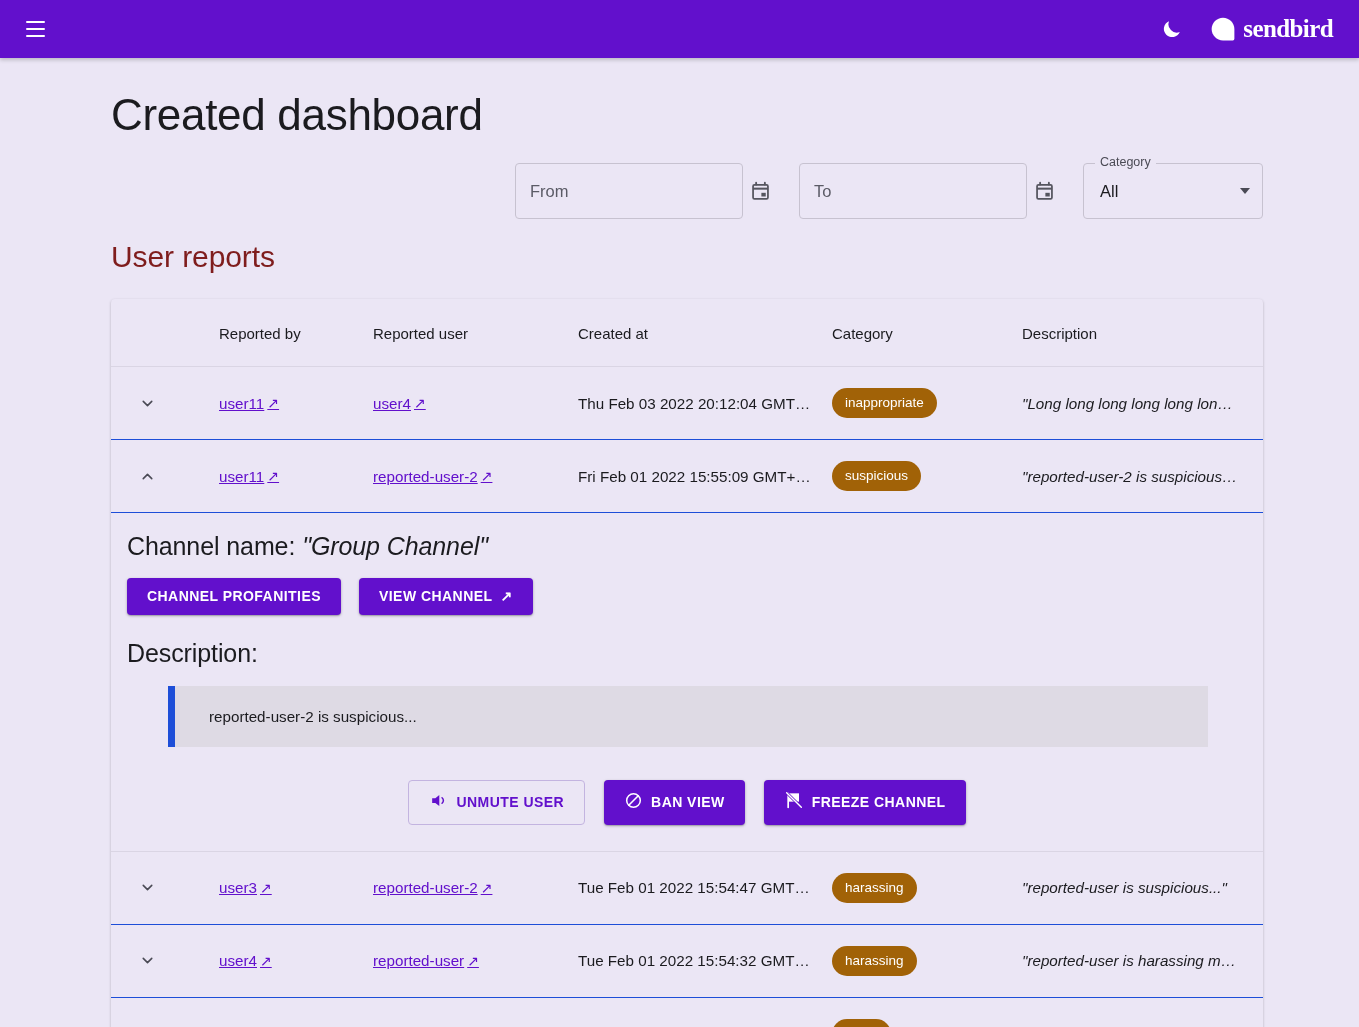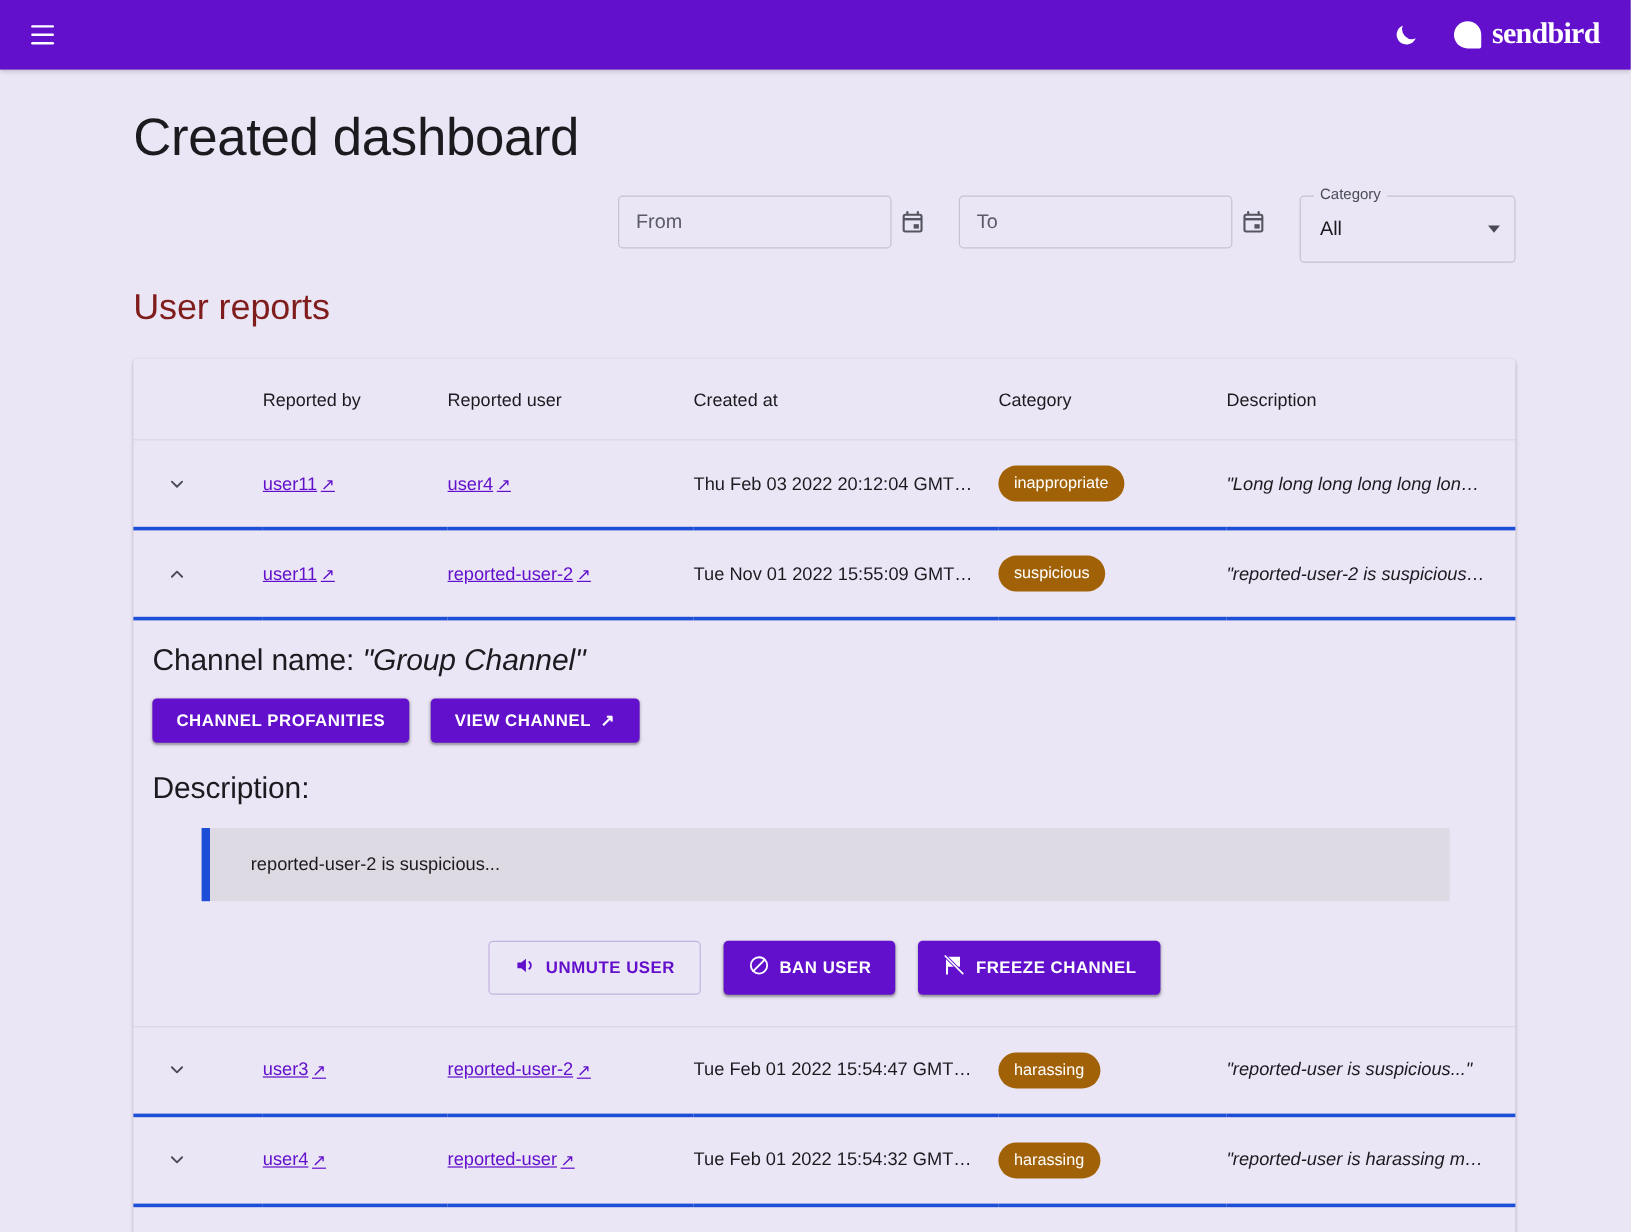--- a/index.html
+++ b/index.html
@@ -45,21 +45,21 @@
     font-size: 44px; font-weight: 400; letter-spacing: -0.3px;
     color: #1b1b1f; line-height: 1.05;
   }
 
   
   .filters {
     display: flex; justify-content: flex-end; align-items: flex-start;
     gap: 56px; margin-top: 25px; padding-right: 0;
   }
   .tf {
-    position: relative; width: 228px; height: 44px;
+    position: relative; width: 228px; height: 56px;
     border: 1px solid #C7C2D0; border-radius: 4px;
     display:flex; align-items:center; padding: 0 12px 0 14px; cursor: text;
     background: transparent;
   }
   .tf-input {
     flex: 1; border: none; outline: none; background: transparent;
     font-size: 16.5px; color: #1b1b1f; font-family: "Liberation Sans", sans-serif;
   }
   .tf-input::placeholder { color: #5b5b66; opacity: 1; }
   .cal-btn { width: 26px; height: 26px; display:flex; align-items:center; justify-content:center; cursor:pointer; }
@@ -98,21 +98,21 @@
   col.c-at   { width: 254px; }
   col.c-cat  { width: 190px; }
   col.c-desc { width: auto; }
 
   thead th {
     text-align: left; font-size: 15px; font-weight: 500; color: #1b1b1f;
     padding: 26px 0 24px 0; border-bottom: 1px solid #DAD5E4;
   }
   tbody td {
     padding: 21px 0; font-size: 15.2px; color: #1b1b1f;
-    border-bottom: 3px solid #1d4ed8; vertical-align: middle;
+    border-bottom: 1px solid #1d4ed8; vertical-align: middle;
   }
   tr.last-row td { border-bottom: 1px solid #DAD5E4; }
   .chev {
     width: 30px; height: 30px; display: flex; align-items:center; justify-content:center;
     cursor: pointer; margin-left: 21px; border-radius: 50%;
   }
   .ulink {
     color: #6210CC; text-decoration: underline; cursor: pointer;
     font-size: 15.2px; display: inline-flex; align-items: center; gap: 3px;
   }
@@ -289,21 +289,21 @@
                 <span>user11</span>
                 <span class="ext">↗</span>
               </span>
           </td>
           <td>
             <span class="ulink">
                 <span>reported-user-2</span>
                 <span class="ext">↗</span>
               </span>
           </td>
-          <td class="cell-trunc">Tue Nov 01 2022 15:55:09 GMT+…</td>
+          <td class="cell-trunc">Fri Feb 01 2022 15:55:09 GMT+…</td>
           <td>
             <span class="chip">suspicious</span>
           </td>
           <td class="desc-cell">"reported-user-2 is suspicious..."</td>
         </tr>
 
         <tr>
           <td class="detail" colspan="6">
             <div class="detail-inner">
 
@@ -335,21 +335,21 @@
                   <span>UNMUTE USER</span>
                 </button>
 
                 <button class="btn btn-filled">
                   <span>
                     <svg width="19" height="19" viewBox="0 0 24 24" aria-hidden="true">
                       <circle cx="12" cy="12" r="8.6" fill="none" stroke="#ffffff" stroke-width="1.9"></circle>
                       <path d="M6 18L18 6" stroke="#ffffff" stroke-width="1.9" stroke-linecap="round"></path>
                     </svg>
                   </span>
-                  <span>BAN USER</span>
+                  <span>BAN VIEW</span>
                 </button>
 
                 <button class="btn btn-filled">
                   <span>
                     <svg width="20" height="20" viewBox="0 0 24 24" aria-hidden="true">
                       <path d="M5 4h13v10H5z" fill="#ffffff"></path>
                       <path d="M5 4v17" stroke="#ffffff" stroke-width="2" stroke-linecap="round"></path>
                       <path d="M3.2 3.2L20.8 20.8" stroke="#6210CC" stroke-width="3.4" stroke-linecap="round"></path>
                       <path d="M3.2 3.2L20.8 20.8" stroke="#ffffff" stroke-width="1.7" stroke-linecap="round"></path>
                     </svg>

